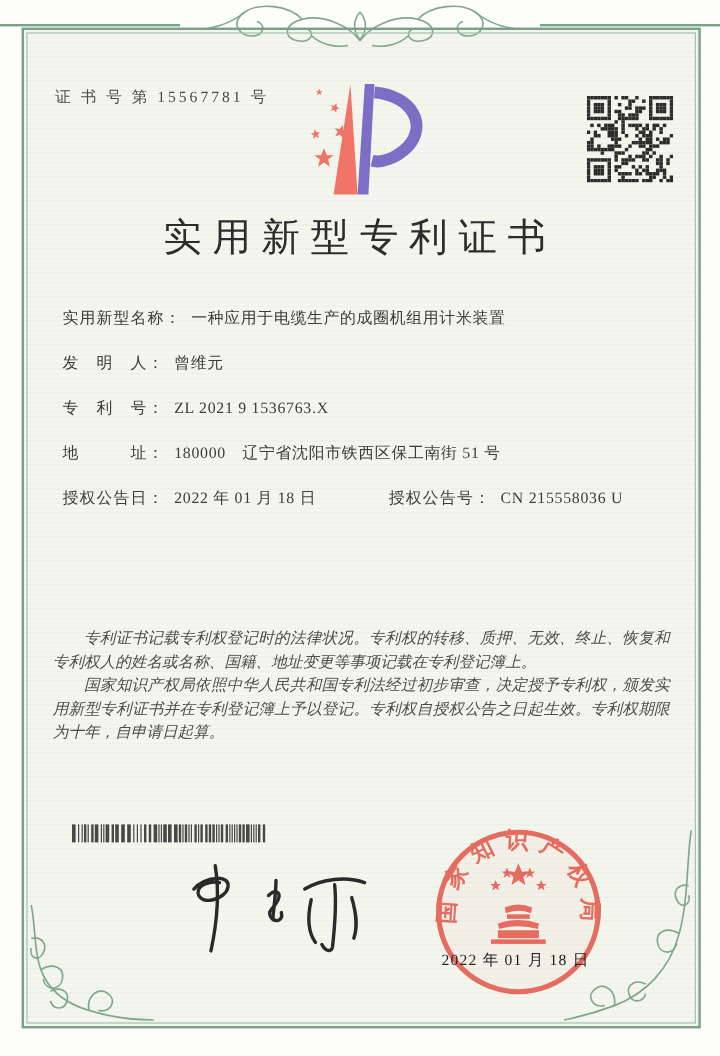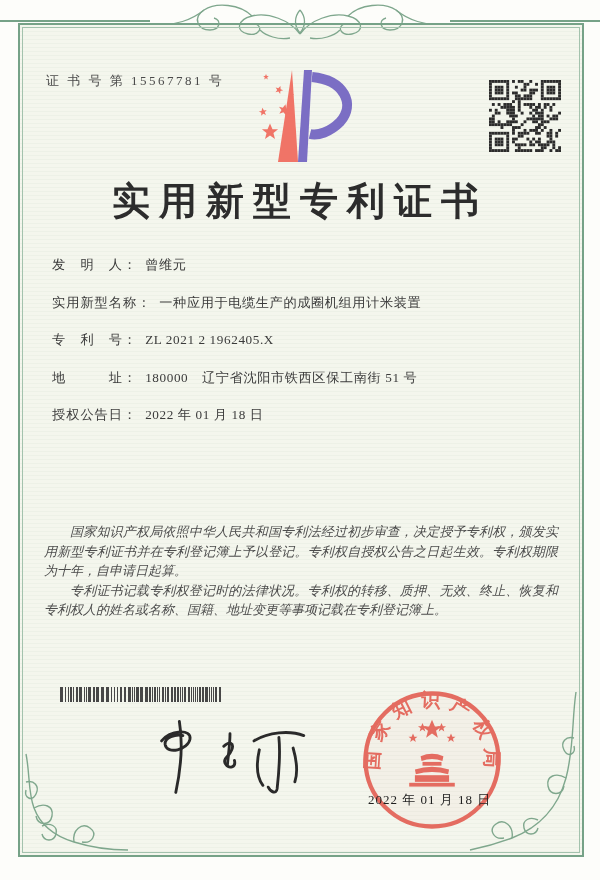--- a/index.html
+++ b/index.html
@@ -10,22 +10,22 @@
          background:#f4f6ed;
          background-image:repeating-linear-gradient(180deg,rgba(130,160,130,0.06) 0 1px,rgba(255,255,255,0) 1px 4px);}
   .frame{position:absolute;left:18px;top:23px;width:566px;height:834px;border:2px solid #76a287;box-sizing:border-box;}
   .frame::before{content:'';position:absolute;inset:2px;border:1px solid #a3c2ad;}
   .top-rule{position:absolute;top:20px;height:2px;background:#76a287;}
   .top-rule.l{left:0;width:150px;}
   .top-rule.r{right:0;width:150px;}
   .ornament{position:absolute;pointer-events:none;}
   
   .num-line{position:absolute;left:46px;top:72px;font-size:13px;letter-spacing:2.5px;color:#4a4a4a;}
-  .title{position:absolute;left:0;top:176px;width:100%;text-align:center;font-size:38px;
-         font-weight:700;letter-spacing:9px;color:#2c2c2c;}
+  .title{position:absolute;left:0;top:176px;width:100%;text-align:center;font-size:32px;
+         font-weight:400;letter-spacing:9px;color:#2c2c2c;}
   .fields{position:absolute;left:52px;top:254px;width:500px;font-size:13.2px;color:#3b3b3b;}
   .row{position:relative;line-height:22px;margin-bottom:15.5px;white-space:nowrap;}
   .lbl{white-space:pre;letter-spacing:1px;}
   .val{margin-left:8px;letter-spacing:0.6px;}
   .row.grant{margin-top:3px;}
   .pair2{position:absolute;left:272px;top:0;}
   .paras{position:absolute;left:44px;top:522px;width:514px;font-size:13px;line-height:19.5px;
          text-align:justify;color:#4c4c4c;font-style:italic;}
   .paras p{margin:0;text-indent:2em;}
   .barcode{position:absolute;left:60px;top:687px;height:15px;display:flex;align-items:stretch;}
@@ -393,39 +393,42 @@
       <rect x="9" y="72" width="3" height="3"></rect>
       <rect x="12" y="72" width="3" height="3"></rect>
       <rect x="15" y="72" width="3" height="3"></rect>
       <rect x="18" y="72" width="3" height="3"></rect>
     </svg>
 
   <div class="title">实用新型专利证书</div>
 
   <div class="fields">
     <div class="row">
+      <span class="lbl">实用新型名称：</span><span class="val">一种应用于电缆生产的成圈机组用计米装置</span>
+    </div>
+    <div class="row">
       <span class="lbl">发　明　人：</span><span class="val">曾维元</span>
     </div>
     <div class="row">
-      <span class="lbl">实用新型名称：</span><span class="val">一种应用于电缆生产的成圈机组用计米装置</span>
-    </div>
-    <div class="row">
-      <span class="lbl">专　利　号：</span><span class="val">ZL 2021 2 1962405.X</span>
+      <span class="lbl">专　利　号：</span><span class="val">ZL 2021 9 1536763.X</span>
     </div>
     <div class="row">
       <span class="lbl">地　　　址：</span><span class="val">180000　辽宁省沈阳市铁西区保工南街 51 号</span>
     </div>
     <div class="row grant">
       <span class="lbl">授权公告日：</span><span class="val">2022 年 01 月 18 日</span>
+      <span class="pair2">
+        <span class="lbl">授权公告号：</span><span class="val">CN 215558036 U</span>
+      </span>
     </div>
   </div>
 
   <div class="paras">
+    <p>专利证书记载专利权登记时的法律状况。专利权的转移、质押、无效、终止、恢复和专利权人的姓名或名称、国籍、地址变更等事项记载在专利登记簿上。</p>
     <p>国家知识产权局依照中华人民共和国专利法经过初步审查，决定授予专利权，颁发实用新型专利证书并在专利登记簿上予以登记。专利权自授权公告之日起生效。专利权期限为十年，自申请日起算。</p>
-    <p>专利证书记载专利权登记时的法律状况。专利权的转移、质押、无效、终止、恢复和专利权人的姓名或名称、国籍、地址变更等事项记载在专利登记簿上。</p>
   </div>
 
   <div class="barcode" id="barcode">
       <div style="width: 3px; margin-right: 2px;"></div>
       <div style="width: 1px; margin-right: 2px;"></div>
       <div style="width: 1px; margin-right: 1px;"></div>
       <div style="width: 2px; margin-right: 1px;"></div>
       <div style="width: 1px; margin-right: 2px;"></div>
       <div style="width: 2px; margin-right: 1px;"></div>
       <div style="width: 3px; margin-right: 2px;"></div>

